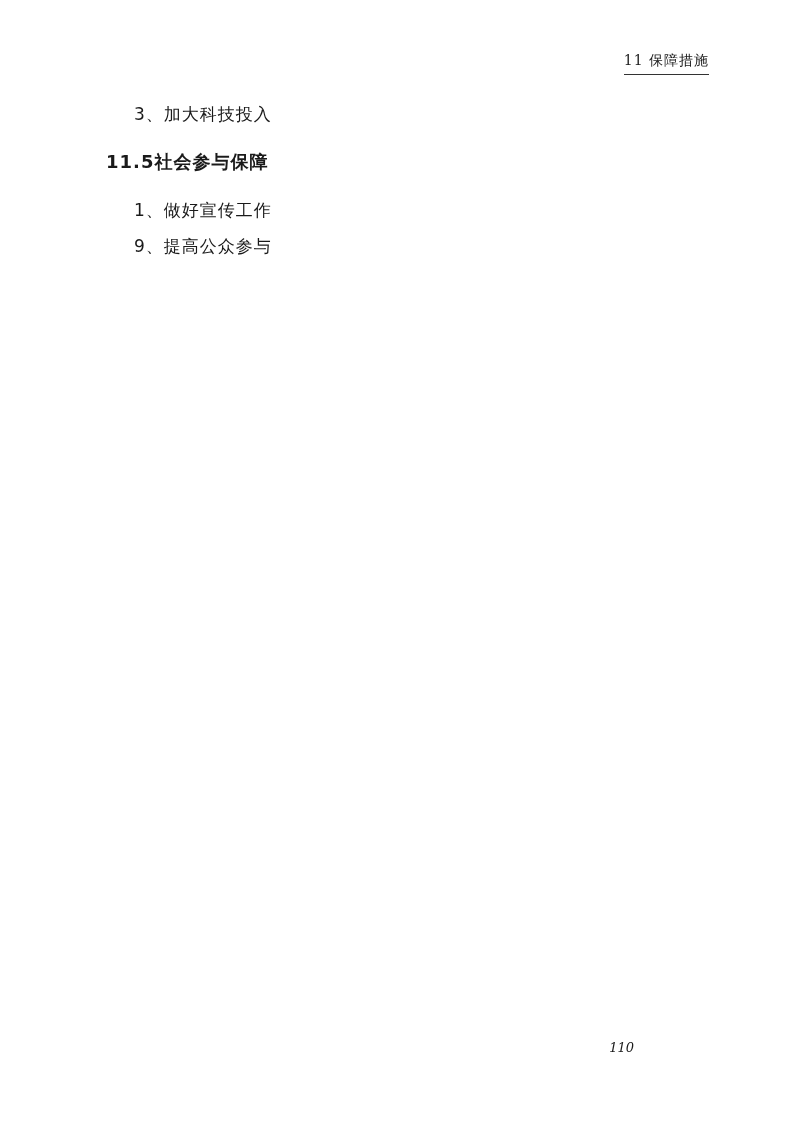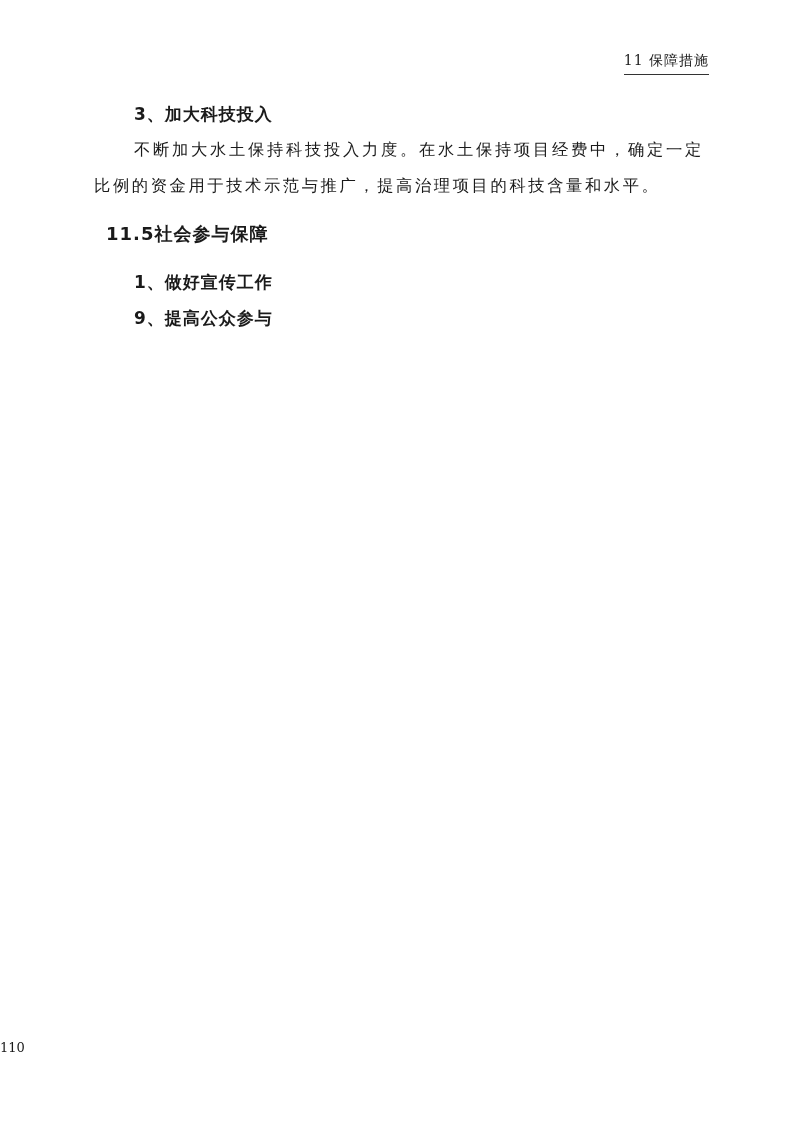--- a/index.html
+++ b/index.html
@@ -1,34 +1,33 @@
 <!DOCTYPE html>
 <html><head>
 <meta charset="utf-8">
 <style>
   html, body { margin: 0; padding: 0; background: #ffffff; }
   body { width: 793px; height: 1122px; position: relative; overflow: hidden;
          font-family: "DejaVu Serif", "Liberation Serif", serif; color: #1a1a1a; }
   .header { position: absolute; top: 52px; right: 84px; font-size: 14px;
             padding-bottom: 4px; border-bottom: 1.5px solid #333; letter-spacing: 1px; }
   .content { position: absolute; left: 94px; top: 96px; width: 610px; }
-  .h3 { font-family: "DejaVu Sans", "Liberation Sans", sans-serif; font-weight: bold;
+  .h3 { font-family: "DejaVu Sans", "Liberation Sans", sans-serif; font-weight: normal;
         font-size: 17px; line-height: 36px; margin: 0; text-indent: 40px; letter-spacing: 1px; }
   .h2 { font-family: "DejaVu Sans", "Liberation Sans", sans-serif; font-weight: bold;
         font-size: 18px; line-height: 36px; margin: 12px; letter-spacing: 1px; }
   .p { font-size: 16.3px; line-height: 36px; margin: 0; text-indent: 40px;
        text-align: justify; letter-spacing: 2.6px; }
-  .footer { position: absolute; top: 1040px; left: 0; width: 634px; text-align: left; font-size: 13px; }
+  .footer { position: absolute; top: 1040px; left: 0; width: 634px; text-align: right; font-size: 13px; font-style: italic; }
 </style>
 </head>
 <body>
 
 <div class="header">11 保障措施</div>
 
 <div class="content">
   <p class="h3">3、加大科技投入</p>
-  <p class="p">不断加大水土保持科技投入力度。在水土保持项目经费中，确定一定比例的资金用于技术示范与推广，提高治理项目的科技含量和水平。</p>
   <p class="h2">11.5社会参与保障</p>
   <p class="h3">1、做好宣传工作</p>
   <p class="h3">9、提高公众参与</p>
 </div>
 
 <div class="footer">110</div>
 
 </body></html>

